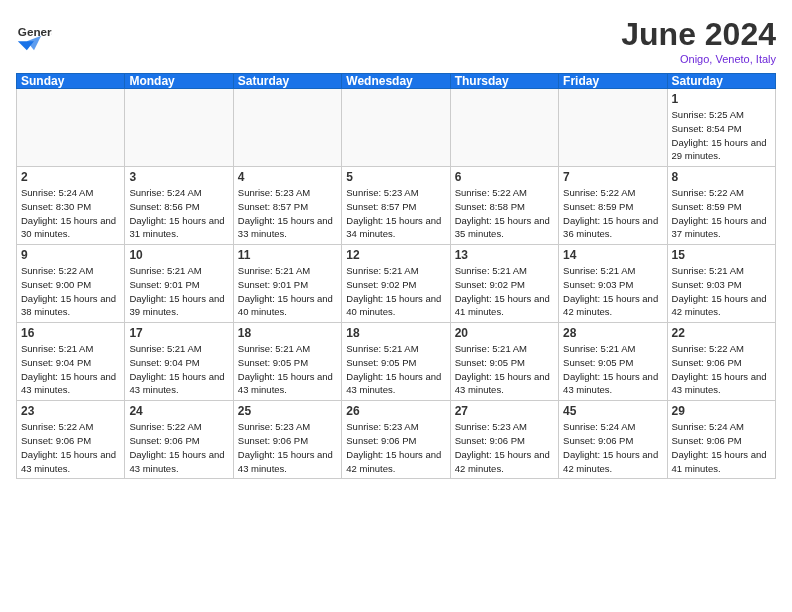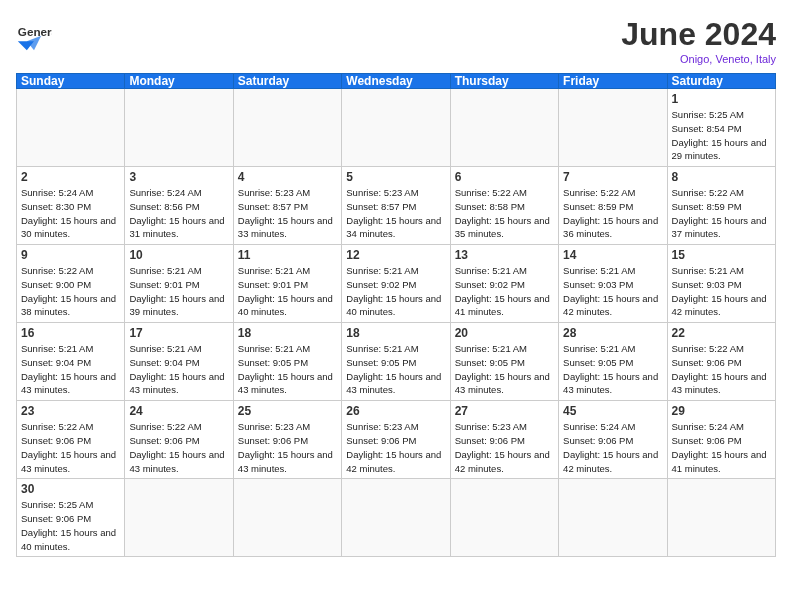--- a/index.html
+++ b/index.html
@@ -320,29 +320,14 @@
 and 42 minutes.</div>
         </td>
         <td>
           <div class="day-number">29</div>
           <div class="day-info">Sunrise: 5:24 AM
 Sunset: 9:06 PM
 Daylight: 15 hours
 and 41 minutes.</div>
         </td>
       </tr>
-      <tr class="last-row">
-        <td>
-          <div class="day-number">30</div>
-          <div class="day-info">Sunrise: 5:25 AM
-Sunset: 9:06 PM
-Daylight: 15 hours
-and 40 minutes.</div>
-        </td>
-        <td class="empty"></td>
-        <td class="empty"></td>
-        <td class="empty"></td>
-        <td class="empty"></td>
-        <td class="empty"></td>
-        <td class="empty"></td>
-      </tr>
     </tbody>
 </table>
 
 </body></html>

